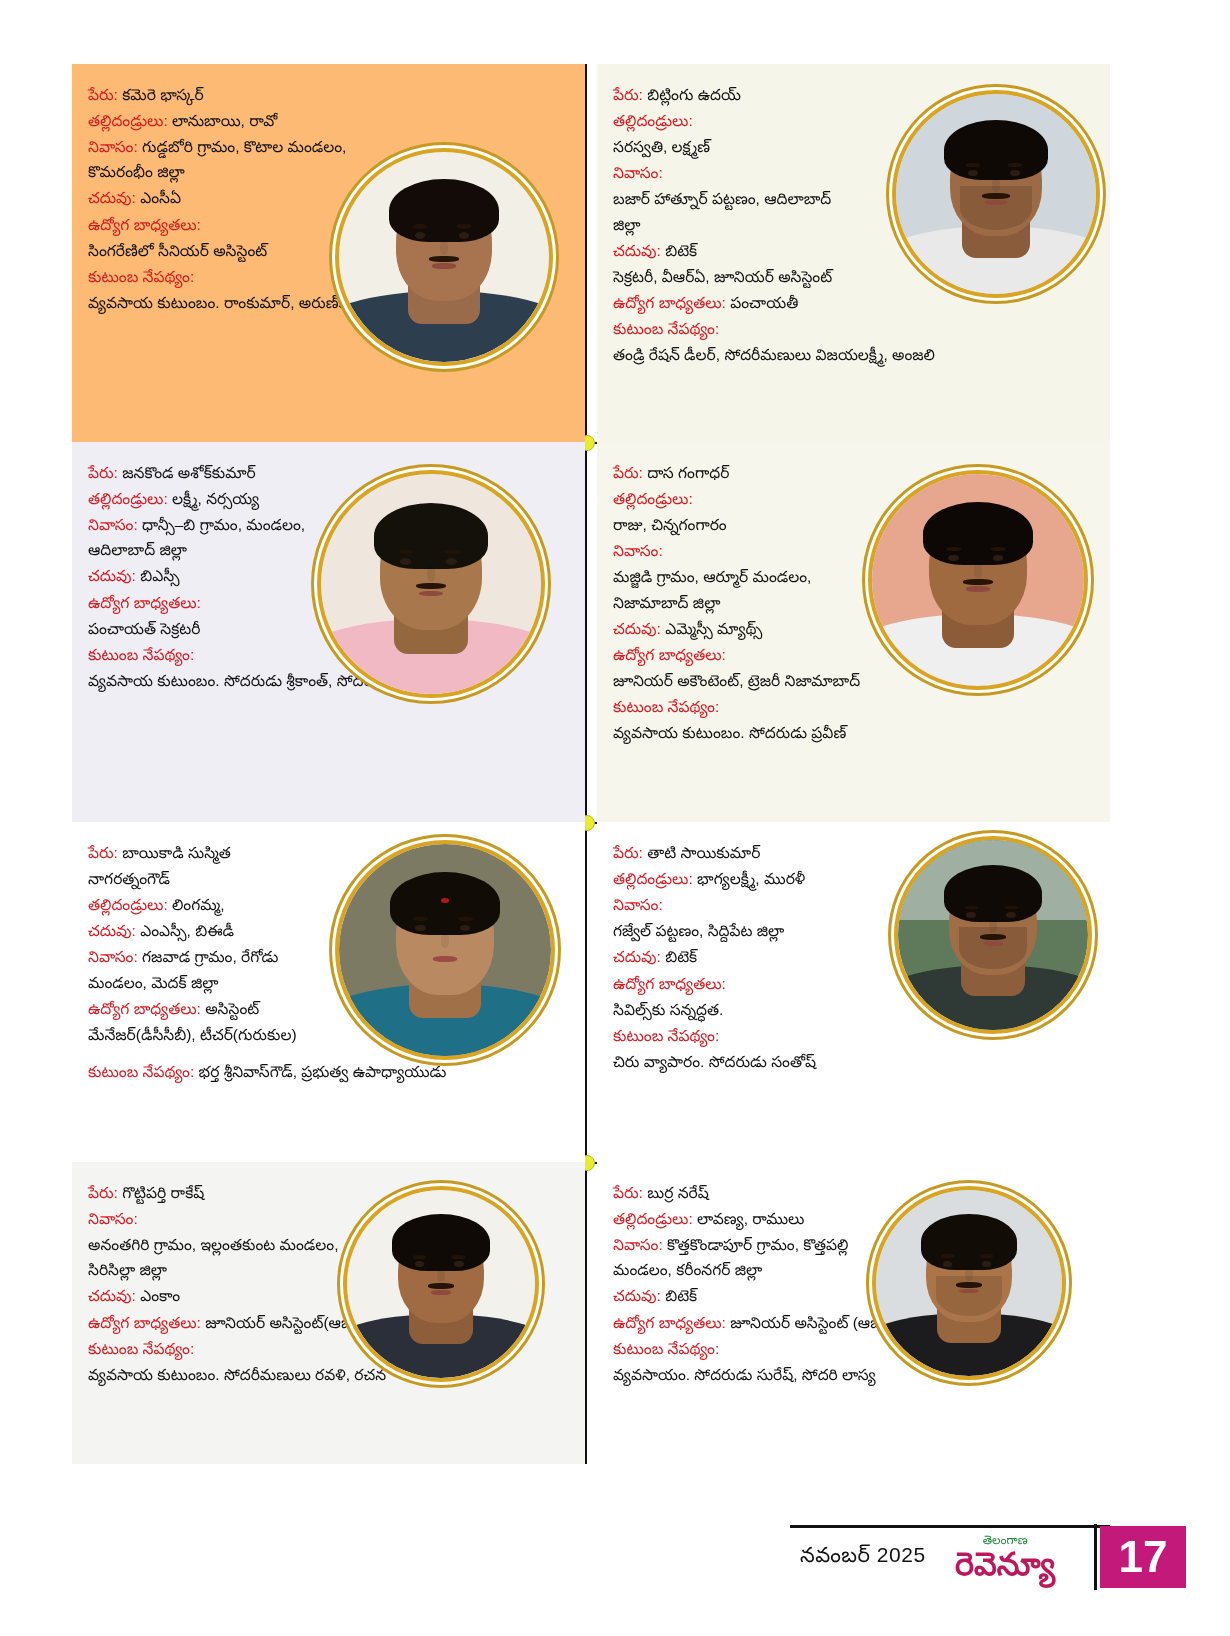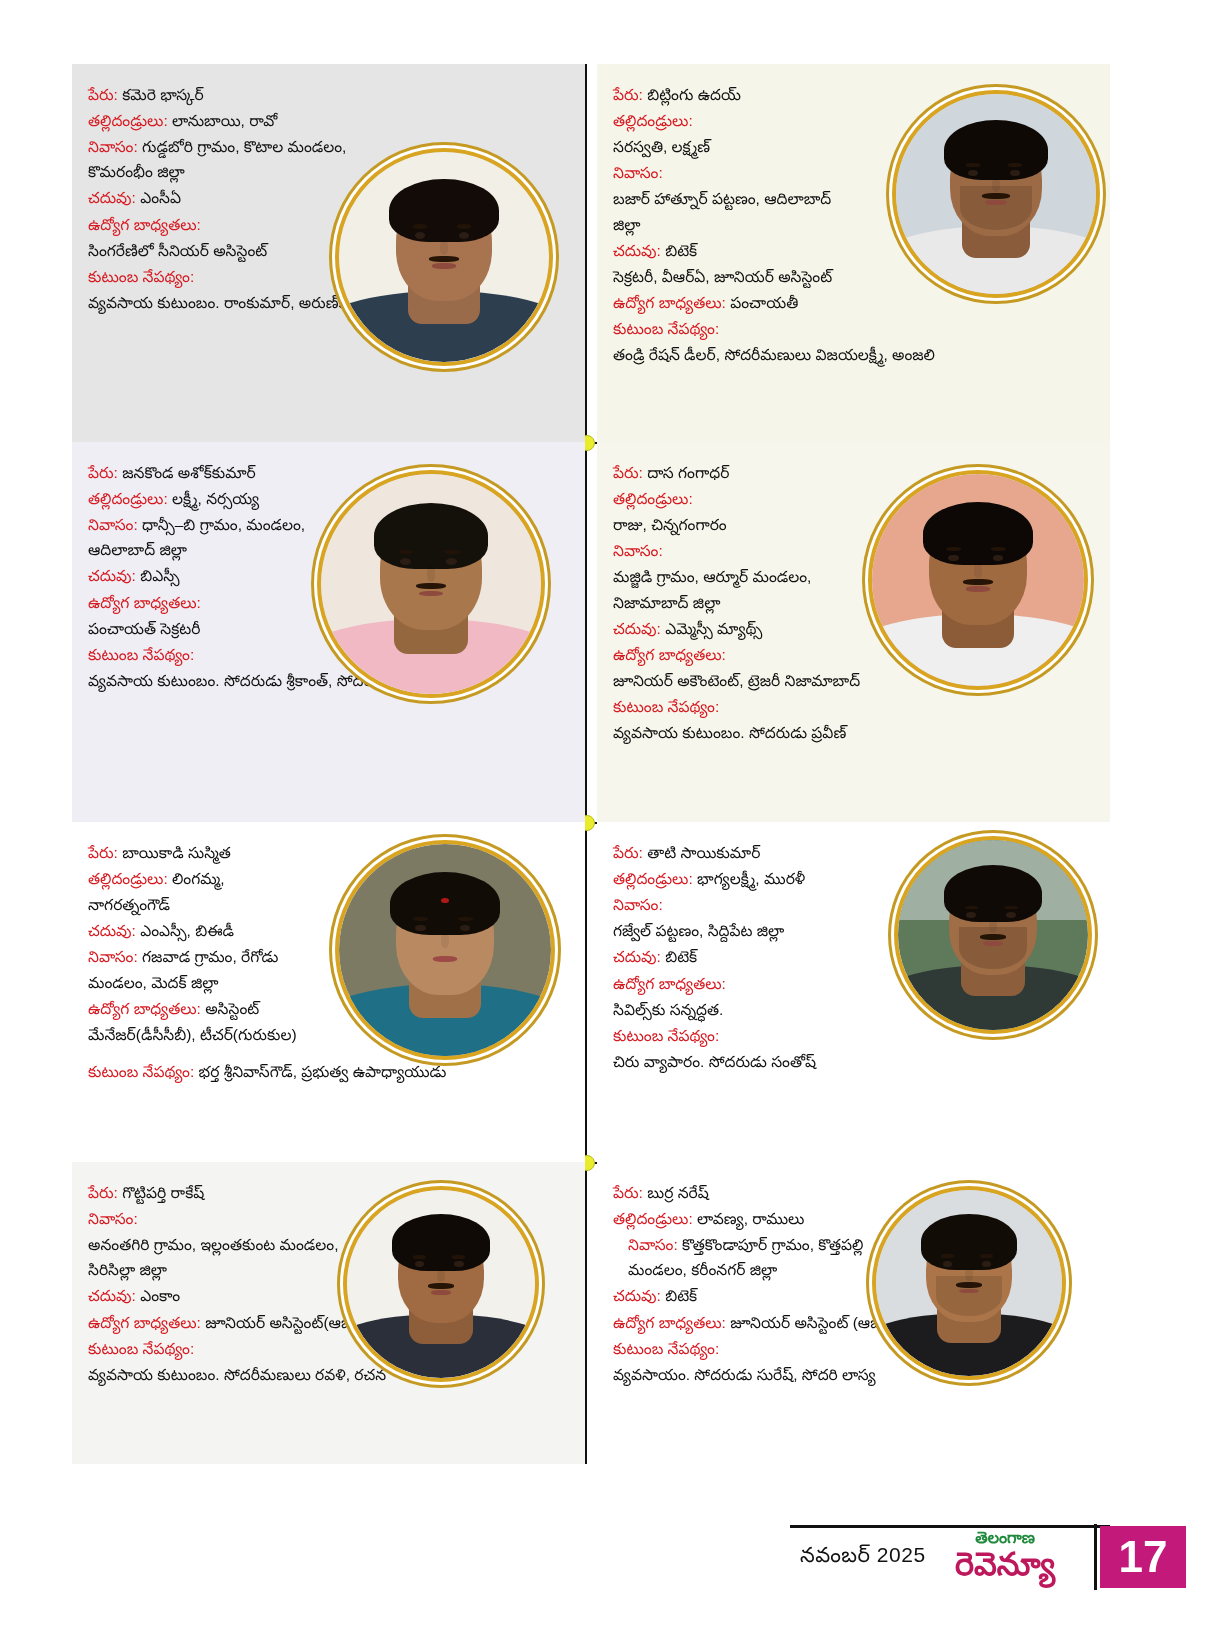--- a/index.html
+++ b/index.html
@@ -31,21 +31,21 @@
     grid-template-rows: 378px 380px 340px 302px;
     column-gap: 12px;
     row-gap: 0px;
   }
   .cell {
     position: relative;
     padding: 18px 14px 10px 16px;
     box-sizing: border-box;
     overflow: hidden;
   }
-  .bg-mint   { background: #e5e5e5; }
+  .bg-mint   { background: #fdba74; }
   .bg-cream  { background: #f6f5ea; }
   .bg-lav    { background: #eeeef4; }
   .bg-ivory  { background: #f7f6ec; }
   .bg-white  { background: #ffffff; }
   .bg-grey   { background: #f4f4f2; }
 
   
   .vline {
     position: absolute;
     left: 585px;
@@ -147,25 +147,24 @@
     letter-spacing: .5px;
   }
   .foot-brand {
     position: absolute;
     left: 955px;
     bottom: 44px;
     text-align: center;
     line-height: 1;
   }
   .foot-brand .small {
-    font-size: 16px;
+    font-size: 12px;
     color: #1f8a3c;
     display: block;
     margin-bottom: 2px;
-    font-weight: bold;
   }
   .foot-brand .big {
     font-size: 32px;
     color: #be185d;
     font-weight: 700;
     display: block;
   }
   .foot-pageno {
     position: absolute;
     right: 44px;
@@ -370,24 +369,24 @@
               <div class="eyeR"></div>
             <div class="nose"></div>
             <div class="mouth" style="background:#9c4a46;"></div>
             <div style="position:absolute;width:3.4%;height:2.4%;left:48.3%;top:25.5%;border-radius:50%;background:#b01818;"></div>
           </div>
         </div>
       </div>
       <div class="txt">
         <p><span class="lbl">పేరు:</span>
            <span class="val">బాయికాడి సుస్మిత</span></p>
+        <p>
+           <span class="val">నాగరత్నంగౌడ్</span></p>
         <p><span class="lbl">తల్లిదండ్రులు:</span>
            <span class="val">లింగమ్మ,</span></p>
-        <p>
-           <span class="val">నాగరత్నంగౌడ్</span></p>
         <p><span class="lbl">చదువు:</span>
            <span class="val">ఎంఎస్సీ, బిఈడీ</span></p>
         <p style="max-width:250px;"><span class="lbl">నివాసం:</span>
            <span class="val">గజవాడ గ్రామం, రేగోడు మండలం, మెదక్ జిల్లా</span></p>
         <p><span class="lbl">ఉద్యోగ బాధ్యతలు:</span>
            <span class="val">అసిస్టెంట్</span></p>
         <p>
            <span class="val">మేనేజర్(డీసీసీబీ), టీచర్(గురుకుల)</span></p>
         <p style="margin-top:12px;"><span class="lbl">కుటుంబ నేపథ్యం:</span>
            <span class="val">భర్త శ్రీనివాస్‌గౌడ్, ప్రభుత్వ ఉపాధ్యాయుడు</span></p>
@@ -482,21 +481,21 @@
             <div class="beard" style="opacity:.4;"></div>
             <div class="mouth"></div>
           </div>
         </div>
       </div>
       <div class="txt">
         <p><span class="lbl">పేరు:</span>
            <span class="val">బుర్ర నరేష్</span></p>
         <p><span class="lbl">తల్లిదండ్రులు:</span>
            <span class="val">లావణ్య, రాములు</span></p>
-        <p style="max-width:290px;margin-left:15px;"><span class="lbl">నివాసం:</span>
+        <p style="max-width:290px;"><span class="lbl">నివాసం:</span>
            <span class="val">కొత్తకొండాపూర్ గ్రామం, కొత్తపల్లి మండలం, కరీంనగర్ జిల్లా</span></p>
         <p><span class="lbl">చదువు:</span>
            <span class="val">బిటెక్</span></p>
         <p><span class="lbl">ఉద్యోగ బాధ్యతలు:</span>
            <span class="val">జూనియర్ అసిస్టెంట్ (ఆబ్కారీ శాఖ)</span></p>
         <p><span class="lbl">కుటుంబ నేపథ్యం:</span></p>
         <p><span class="val">వ్యవసాయం. సోదరుడు సురేష్, సోదరి లాస్య</span></p>
       </div>
     </div>
 

